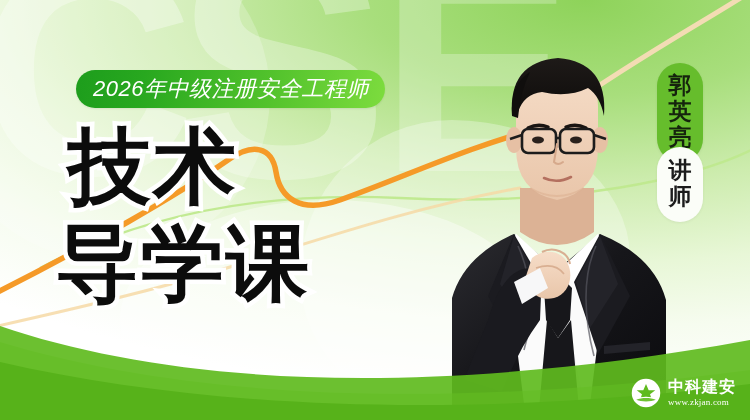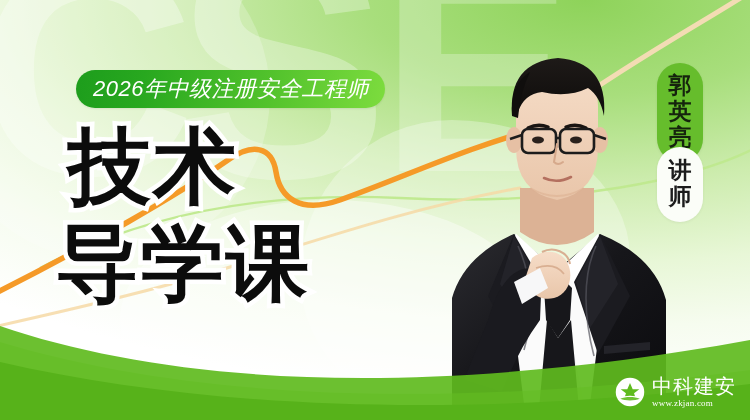--- a/index.html
+++ b/index.html
@@ -120,21 +120,21 @@
   .portrait{position:absolute;left:392px;top:20px;width:330px;height:400px;pointer-events:none;}
 
   
   .logo{
     position:absolute;right:14px;bottom:12px;
     display:flex;align-items:center;gap:7px;
   }
   .logo-mark{width:30px;height:30px;flex:0 0 auto;}
   .logo-txt{display:flex;flex-direction:column;line-height:1;}
   .logo-cn{
-    font-size:20px;font-weight:400;color:#ffffff;letter-spacing:1px;
+    font-size:16px;font-weight:700;color:#ffffff;letter-spacing:1px;
     font-family:"DejaVu Sans","Liberation Sans",sans-serif;
   }
   .logo-url{
     font-size:9px;color:#ffffff;letter-spacing:.2px;margin-top:3px;
     font-family:Liberation Serif, serif;
   }
 </style>
 </head>
 <body>
 

